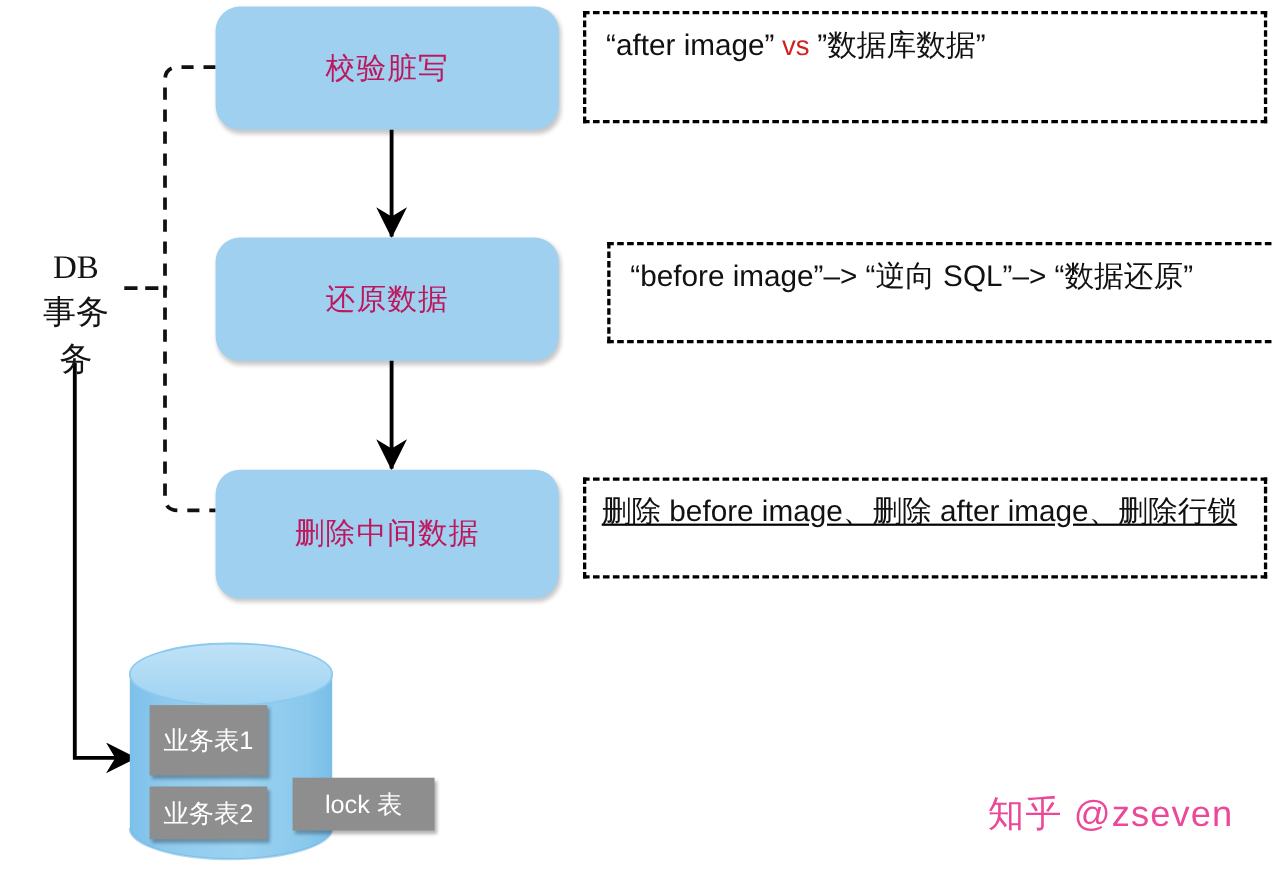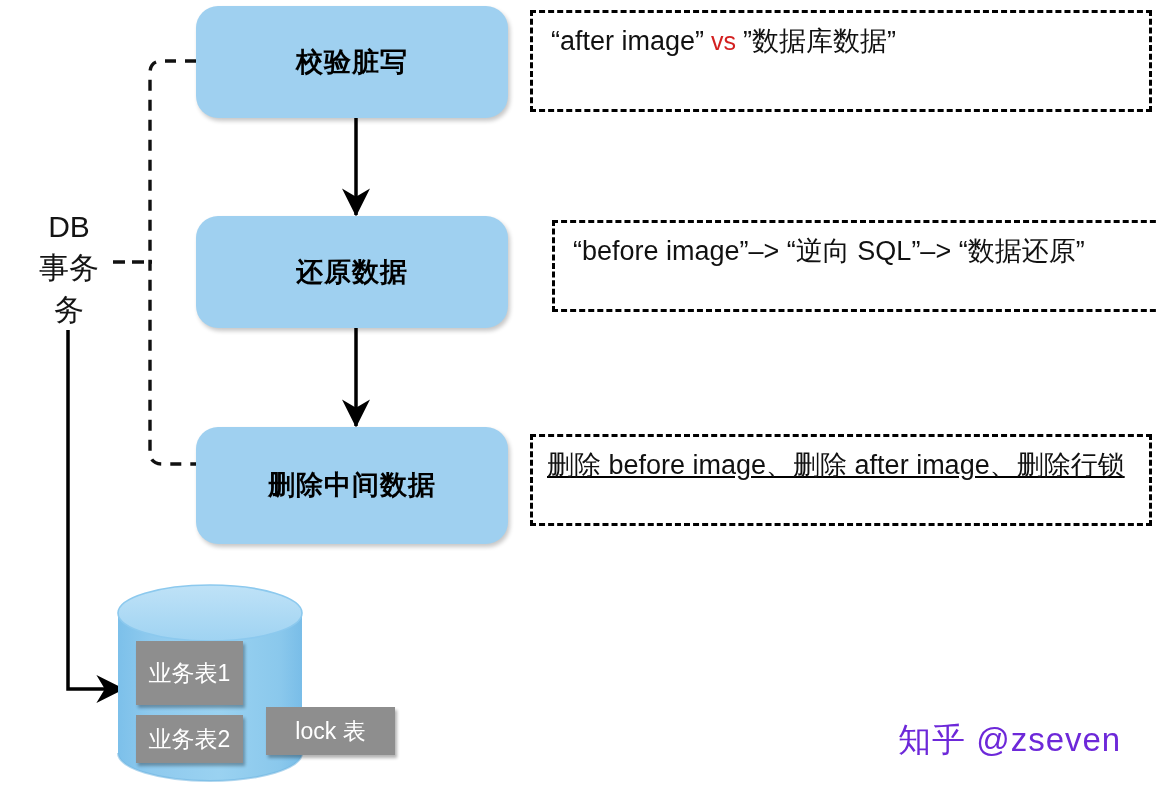--- a/index.html
+++ b/index.html
@@ -24,25 +24,24 @@
     background: #9fd0f0;
     border-radius: 22px;
     box-shadow: 2px 3px 4px rgba(0,0,0,0.22);
     display: flex;
     align-items: center;
     justify-content: center;
     box-sizing: border-box;
   }
   .proc-label {
     font-size: 27px;
-    color: #000000;
+    color: #be185d;
     letter-spacing: 1px;
     line-height: 1.2;
     white-space: nowrap;
-    font-weight: bold;
   }
 
   
   .note-box {
     position: absolute;
     border: 3px dashed #000000;
     box-sizing: border-box;
     background: transparent;
     padding: 10px 14px 10px 18px;
   }
@@ -75,21 +74,21 @@
     align-items: center;
     justify-content: center;
     box-shadow: 2px 3px 3px rgba(0,0,0,0.30);
     white-space: nowrap;
   }
 
   
   .watermark {
     position: absolute;
     font-size: 33px;
-    color: #6d28d9;
+    color: #ec4899;
     letter-spacing: 1px;
     white-space: nowrap;
     user-select: none;
   }
 
   
   #connectors {
     position: absolute;
     left: 0; top: 0;
     width: 1157px;
@@ -144,21 +143,21 @@
 
       <path d="M 118,613 L 118,753 A 92,28 0 0 0 302,753 L 302,613 Z" fill="url(#cylBodyGrad)"></path>
 
       <path d="M 118,753 A 92,28 0 0 0 302,753" fill="none" stroke="#6fb4e0" stroke-width="2" opacity="0.55"></path>
 
       <ellipse cx="210" cy="613" rx="92" ry="28" fill="url(#cylTopGrad)"></ellipse>
       <ellipse cx="210" cy="613" rx="92" ry="28" fill="none" stroke="#8cc9ee" stroke-width="1.6"></ellipse>
     </g>
   </svg>
 
-  <div class="db-label" style="left:24px; top:206px; width:90px;">DB
+  <div class="db-label" style="left:24px; top:223px; width:90px;font-family:Liberation Serif, serif;">DB
 事务
 务</div>
 
   <div class="proc-box" style="left:196px; top:6px; width:312px; height:112px;">
     <span class="proc-label">校验脏写</span>
   </div>
 
   <div class="proc-box" style="left:196px; top:216px; width:312px; height:112px;">
     <span class="proc-label">还原数据</span>
   </div>

